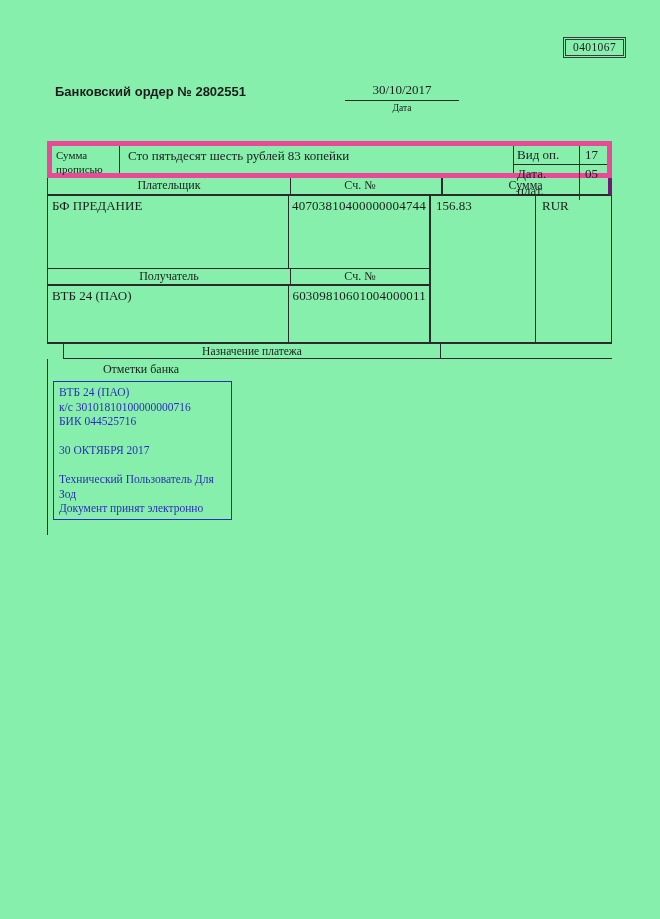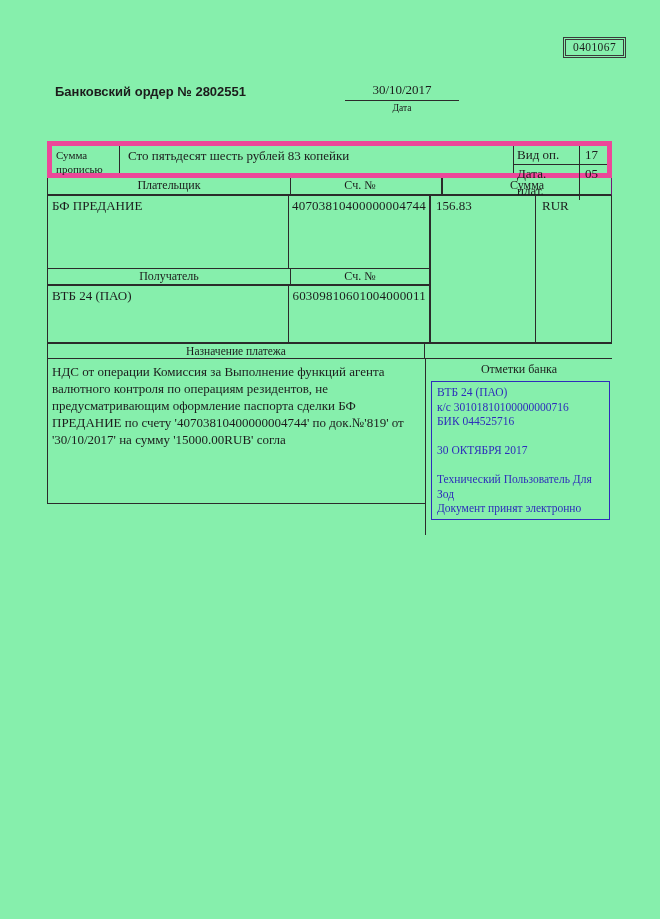--- a/index.html
+++ b/index.html
@@ -69,21 +69,21 @@
   .vid-block { width: 94px; display: flex; flex-direction: column; border-left: 1px solid #2b2b2b; }
   .vid-row { flex: 1; display: flex; font-size: 13px; }
   .vid-row:first-child { border-bottom: 1px solid #2b2b2b; }
   .vid-label { width: 66px; padding: 1px 3px; border-right: 1px solid #2b2b2b; }
   .vid-value { flex: 1; padding: 1px 5px; }
 
   .row-headers {
     display: flex;
     height: 18px;
     border-left: 1px solid #2b2b2b;
-    border-right: 1px solid #701a75;
+    border-right: 4px solid #701a75;
     border-bottom: 2px solid #2b2b2b;
     font-size: 12px;
     text-align: center;
   }
   .h-payer { width: 243px; border-right: 1px solid #2b2b2b; }
   .h-acc { width: 138px; }
   .h-sum { flex: 1; border-left: 2px solid #2b2b2b; margin-left: 12px; }
 
   .mid {
     display: flex;
@@ -112,20 +112,21 @@
   .sum-currency { flex: 1; padding: 2px 6px; }
 
   .nazn-row {
     display: flex;
     height: 15px;
     border-left: 1px solid #2b2b2b;
     border-bottom: 1px solid #2b2b2b;
     font-size: 11.5px;
     line-height: 14px;
     text-align: center;
+    margin-left: 16px;
   }
   .nazn-label { width: 377px; border-right: 1px solid #2b2b2b; }
   .nazn-empty { flex: 1; }
 
   .bottom { display: flex; align-items: flex-start; }
   .purpose-cell {
     width: 378px;
     min-height: 145px;
     padding: 4px 6px 4px 4px;
     border-left: 1px solid #2b2b2b;
@@ -214,21 +215,20 @@
         <div class="sum-currency">RUR</div>
       </div>
     </div>
 
     <div class="nazn-row">
       <div class="nazn-label">Назначение платежа</div>
       <div class="nazn-empty"></div>
     </div>
 
     <div class="bottom">
-      <div class="purpose-cell">НДС от операции Комиссия за Выполнение функций агента валютного контроля по операциям резидентов, не предусматривающим оформление паспорта сделки БФ ПРЕДАНИЕ по счету '40703810400000004744' по док.№'819' от '30/10/2017' на сумму '15000.00RUB' согла</div>
       <div class="right-col">
         <div class="marks-header">Отметки банка</div>
         <div class="stamp">
           <div class="stamp-line">ВТБ 24 (ПАО)</div>
           <div class="stamp-line">к/с 30101810100000000716</div>
           <div class="stamp-line">БИК 044525716</div>
           <div class="stamp-line"></div>
           <div class="stamp-line">30 ОКТЯБРЯ 2017</div>
           <div class="stamp-line"></div>
           <div class="stamp-line">Технический Пользователь Для Зод</div>

